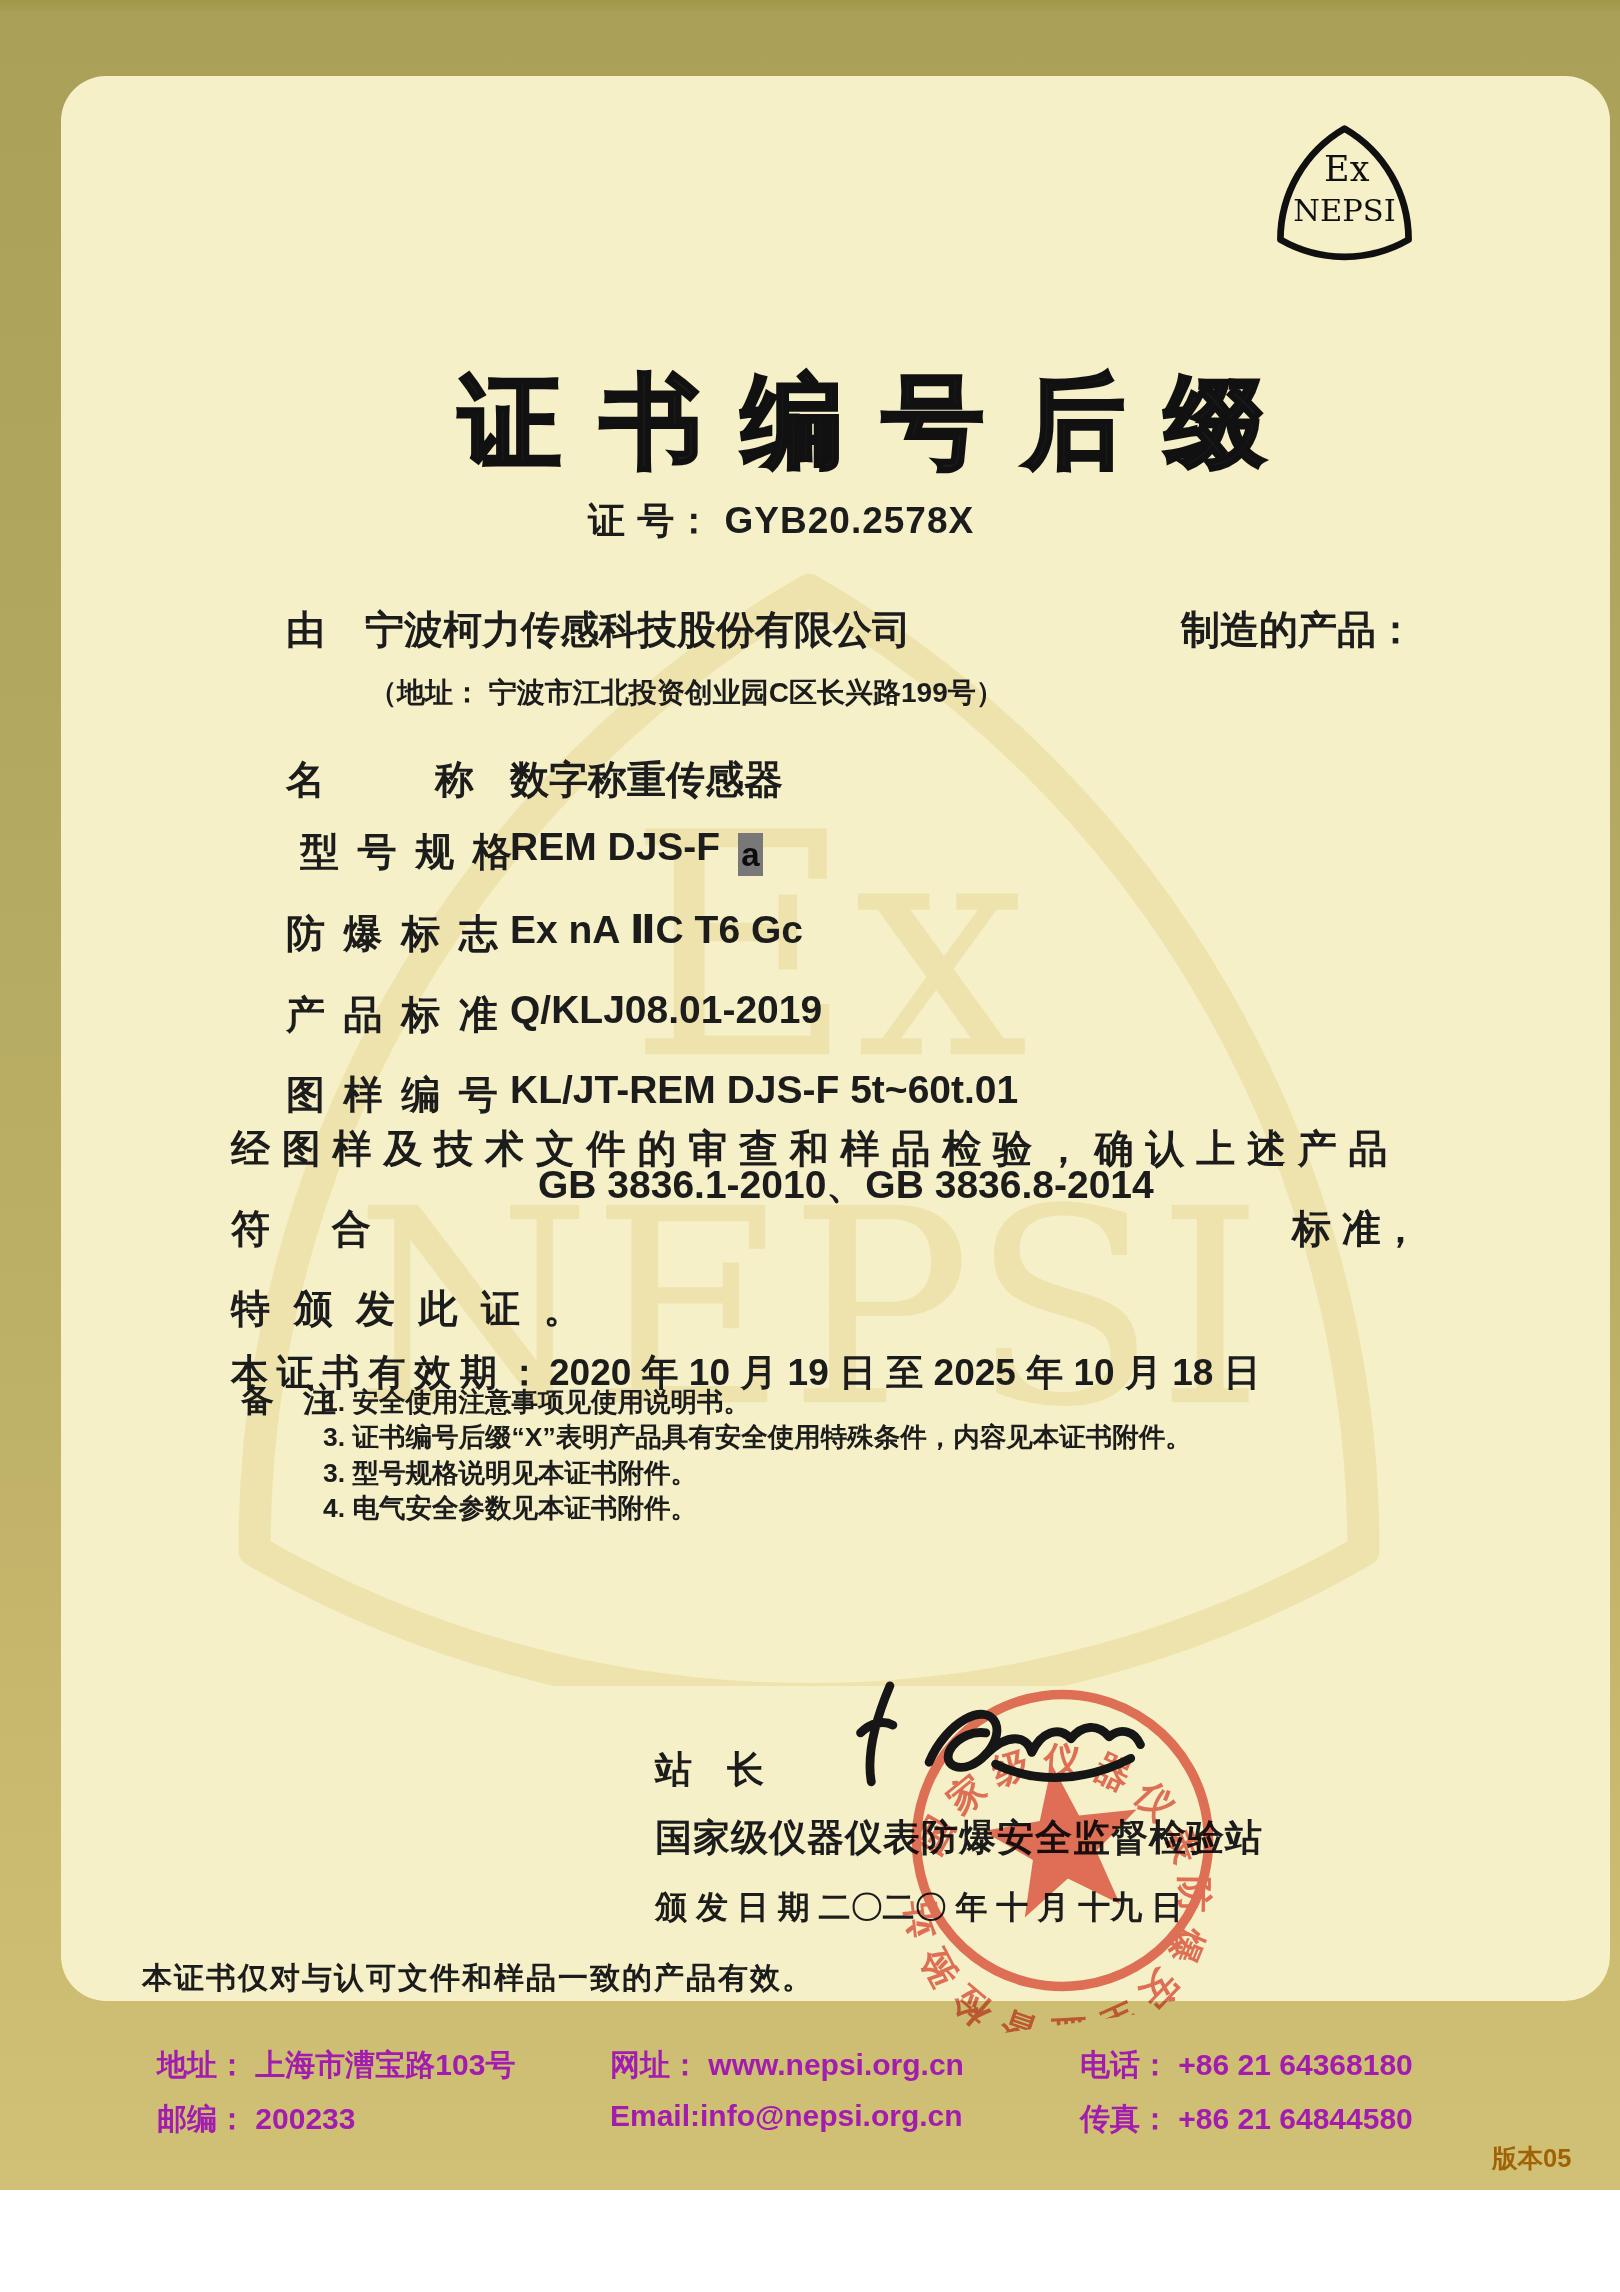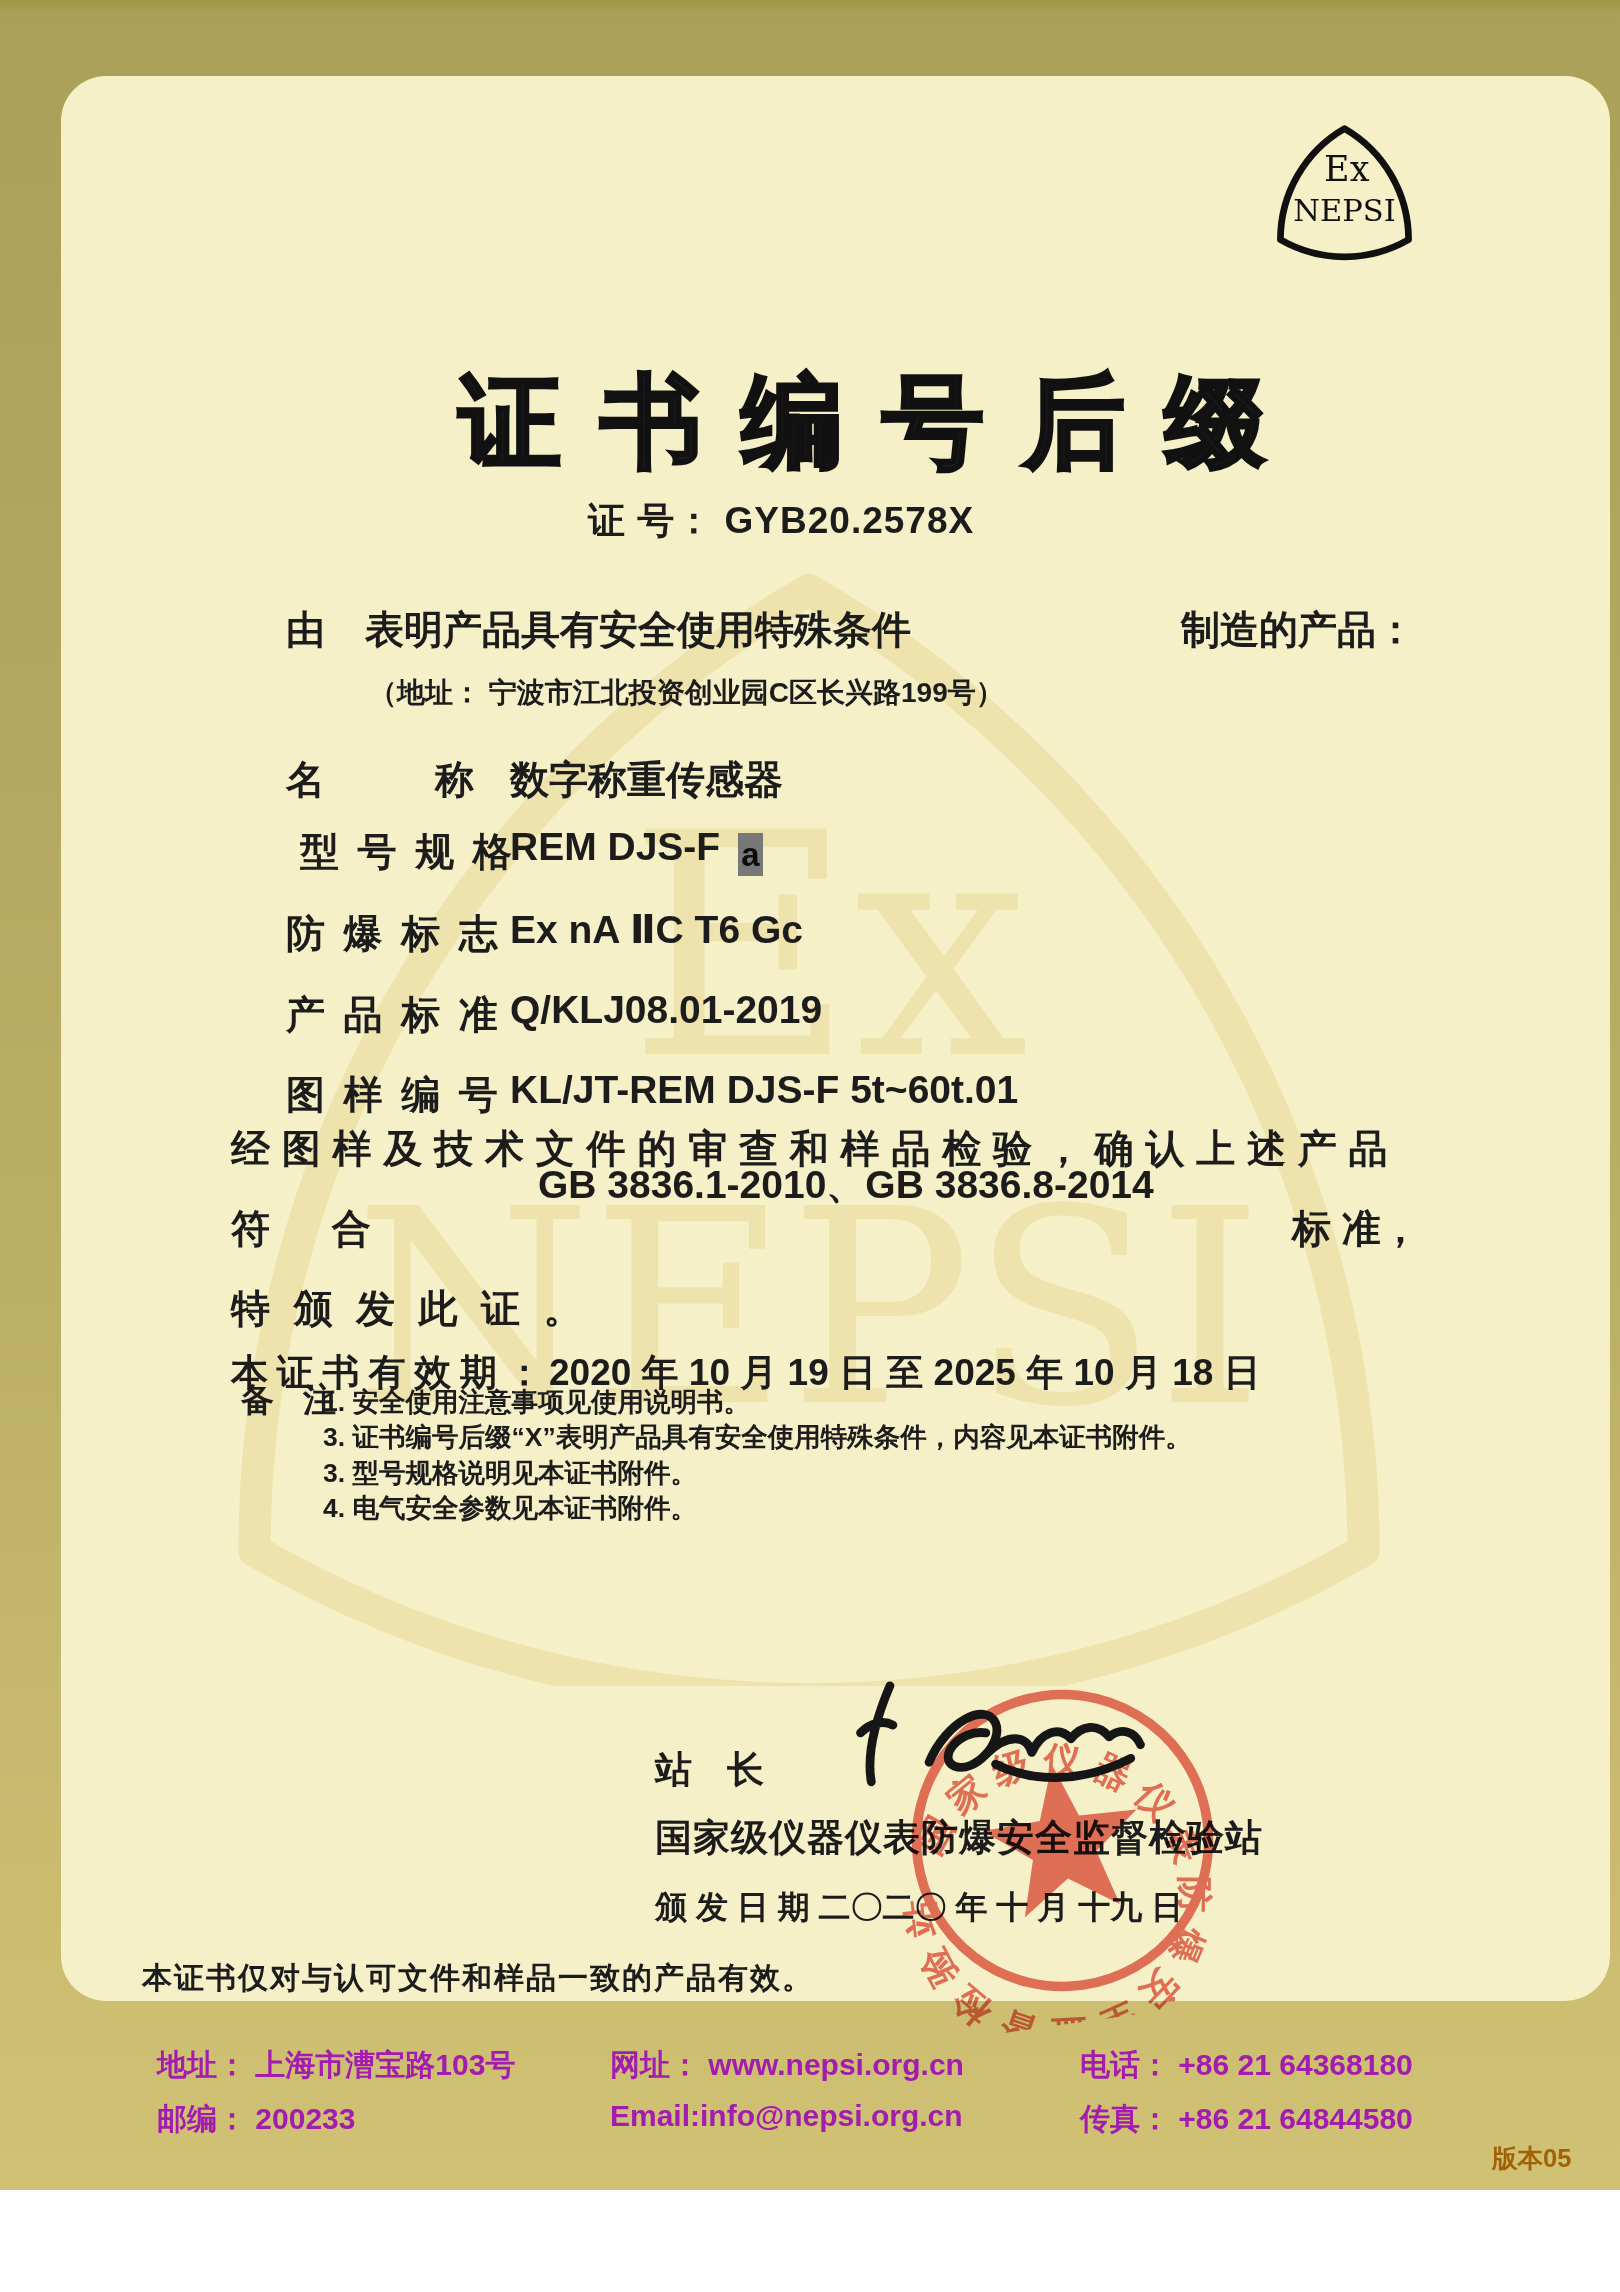--- a/index.html
+++ b/index.html
@@ -58,21 +58,21 @@
     <text x="100" y="144" text-anchor="middle" font-family="'DejaVu Serif',serif" font-size="41" fill="#101010">NEPSI</text>
   </svg>
 
   <div class="title">证书编号后缀</div>
   <div class="certno">
     <span>证 号：</span>
     <span>GYB20.2578X</span>
   </div>
 
   <div class="lbl" style="left:286px;top:603px;">由</div>
-  <div class="val" style="left:365px;top:603px;">表明产品具有安全使用特殊条件</div>
+  <div class="val" style="left:365px;top:603px;">宁波柯力传感科技股份有限公司</div>
   <div class="made">制造的产品：</div>
   <div class="addr-line">（地址：  宁波市江北投资创业园C区长兴路199号）</div>
 
   <div class="lbl ls112" style="left:286px;top:753px;">名称</div>
   <div class="val" style="left:510px;top:753px;">数字称重传感器</div>
 
   <div class="lbl ls19" style="left:300px;top:825px;">型号规格</div>
   <div class="val" style="left:510px;top:825px;">
     <span>REM DJS-F</span><span class="abox">a</span>
   </div>

